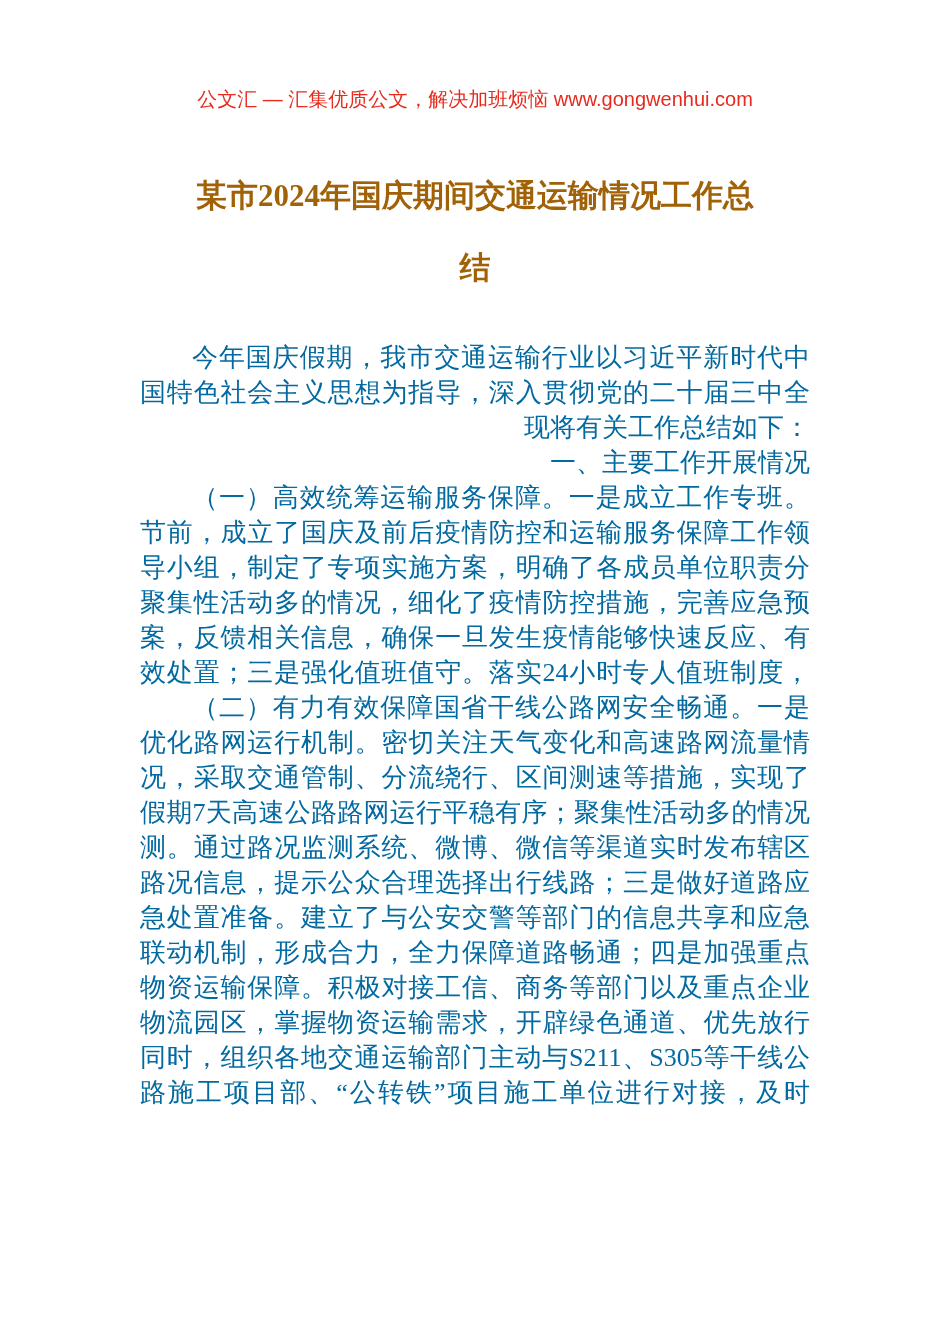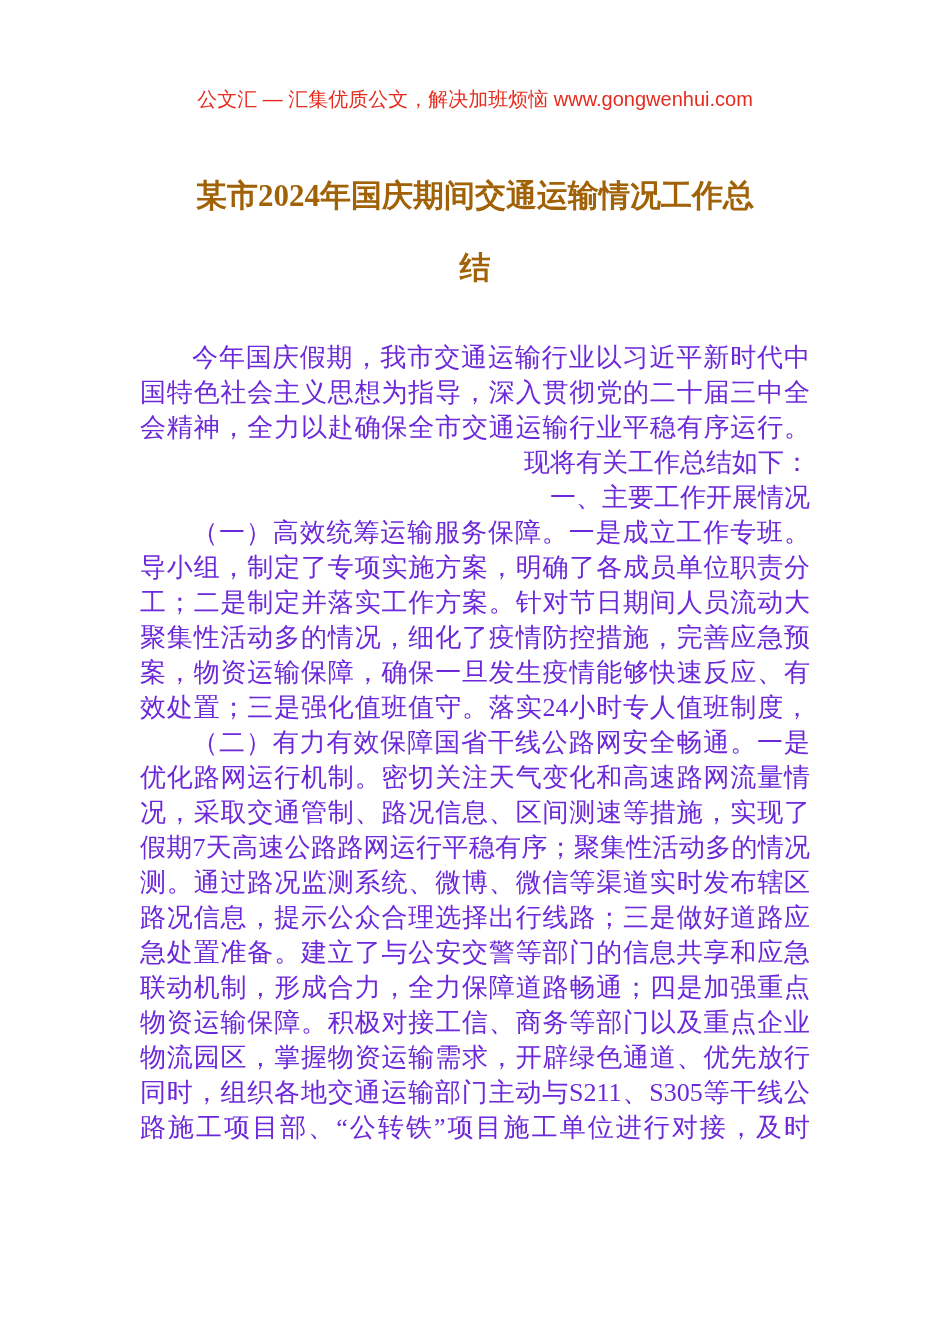--- a/index.html
+++ b/index.html
@@ -43,21 +43,21 @@
   .doc-title .title-line {
     white-space: nowrap;
   }
   .doc-body {
     position: absolute;
     top: 340px;
     left: 140px;
     width: 670px;
     font-size: 26px;
     line-height: 35px;
-    color: #6d28d9;
+    color: #0369a1;
   }
   .paragraph {
     margin: 0;
     padding: 0;
   }
   .line {
     height: 35px;
     text-align: right;
   }
   .line.fill {
@@ -76,38 +76,37 @@
 
   <div class="doc-title">
       <div class="title-line">某市2024年国庆期间交通运输情况工作总</div>
       <div class="title-line">结</div>
     </div>
 
   <div class="doc-body">
       <div class="paragraph">
         <div class="line indent fill">今年国庆假期，我市交通运输行业以习近平新时代中</div>
         <div class="line fill">国特色社会主义思想为指导，深入贯彻党的二十届三中全</div>
-        <div class="line fill">会精神，全力以赴确保全市交通运输行业平稳有序运行。</div>
         <div class="line">现将有关工作总结如下：</div>
       </div>
       <div class="paragraph">
         <div class="line indent">一、主要工作开展情况</div>
       </div>
       <div class="paragraph">
         <div class="line indent fill">（一）高效统筹运输服务保障。一是成立工作专班。</div>
+        <div class="line fill">节前，成立了国庆及前后疫情防控和运输服务保障工作领</div>
         <div class="line fill">导小组，制定了专项实施方案，明确了各成员单位职责分</div>
-        <div class="line fill">工；二是制定并落实工作方案。针对节日期间人员流动大</div>
         <div class="line fill">聚集性活动多的情况，细化了疫情防控措施，完善应急预</div>
-        <div class="line fill">案，物资运输保障，确保一旦发生疫情能够快速反应、有</div>
+        <div class="line fill">案，反馈相关信息，确保一旦发生疫情能够快速反应、有</div>
         <div class="line fill">效处置；三是强化值班值守。落实24小时专人值班制度，</div>
       </div>
       <div class="paragraph">
         <div class="line indent fill">（二）有力有效保障国省干线公路网安全畅通。一是</div>
         <div class="line fill">优化路网运行机制。密切关注天气变化和高速路网流量情</div>
-        <div class="line fill">况，采取交通管制、路况信息、区间测速等措施，实现了</div>
+        <div class="line fill">况，采取交通管制、分流绕行、区间测速等措施，实现了</div>
         <div class="line fill">假期7天高速公路路网运行平稳有序；聚集性活动多的情况</div>
         <div class="line fill">测。通过路况监测系统、微博、微信等渠道实时发布辖区</div>
         <div class="line fill">路况信息，提示公众合理选择出行线路；三是做好道路应</div>
         <div class="line fill">急处置准备。建立了与公安交警等部门的信息共享和应急</div>
         <div class="line fill">联动机制，形成合力，全力保障道路畅通；四是加强重点</div>
         <div class="line fill">物资运输保障。积极对接工信、商务等部门以及重点企业</div>
         <div class="line fill">物流园区，掌握物资运输需求，开辟绿色通道、优先放行</div>
         <div class="line fill">同时，组织各地交通运输部门主动与S211、S305等干线公</div>
         <div class="line fill">路施工项目部、“公转铁”项目施工单位进行对接，及时</div>
       </div>

